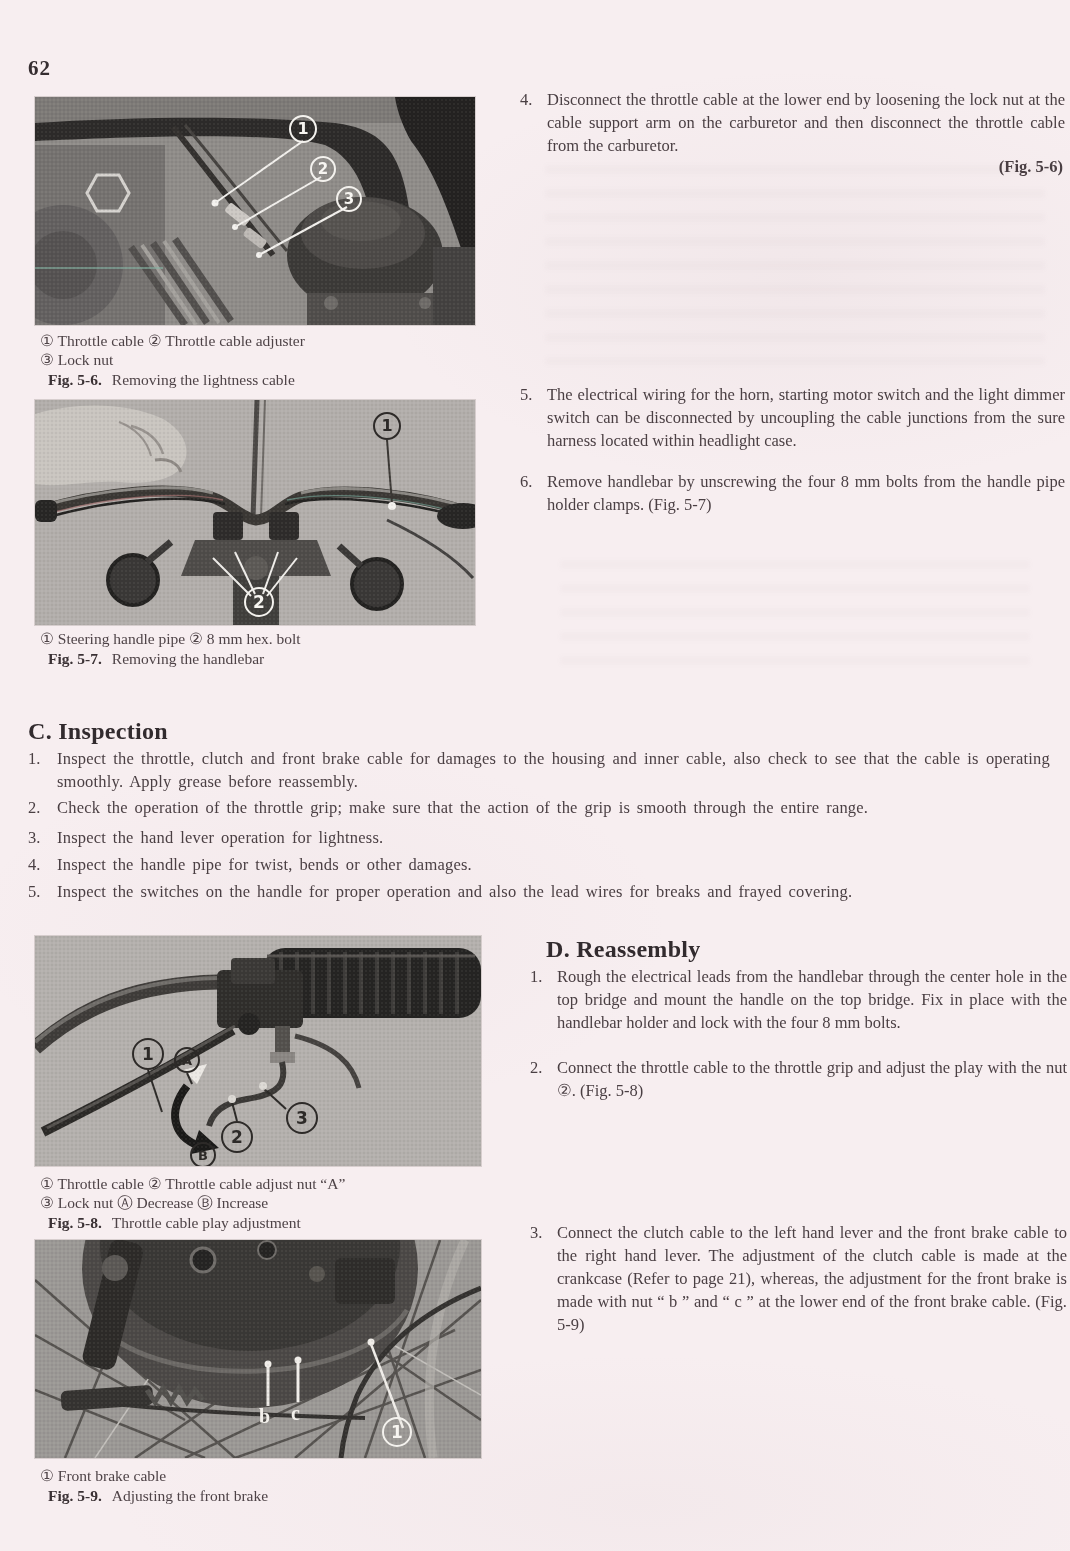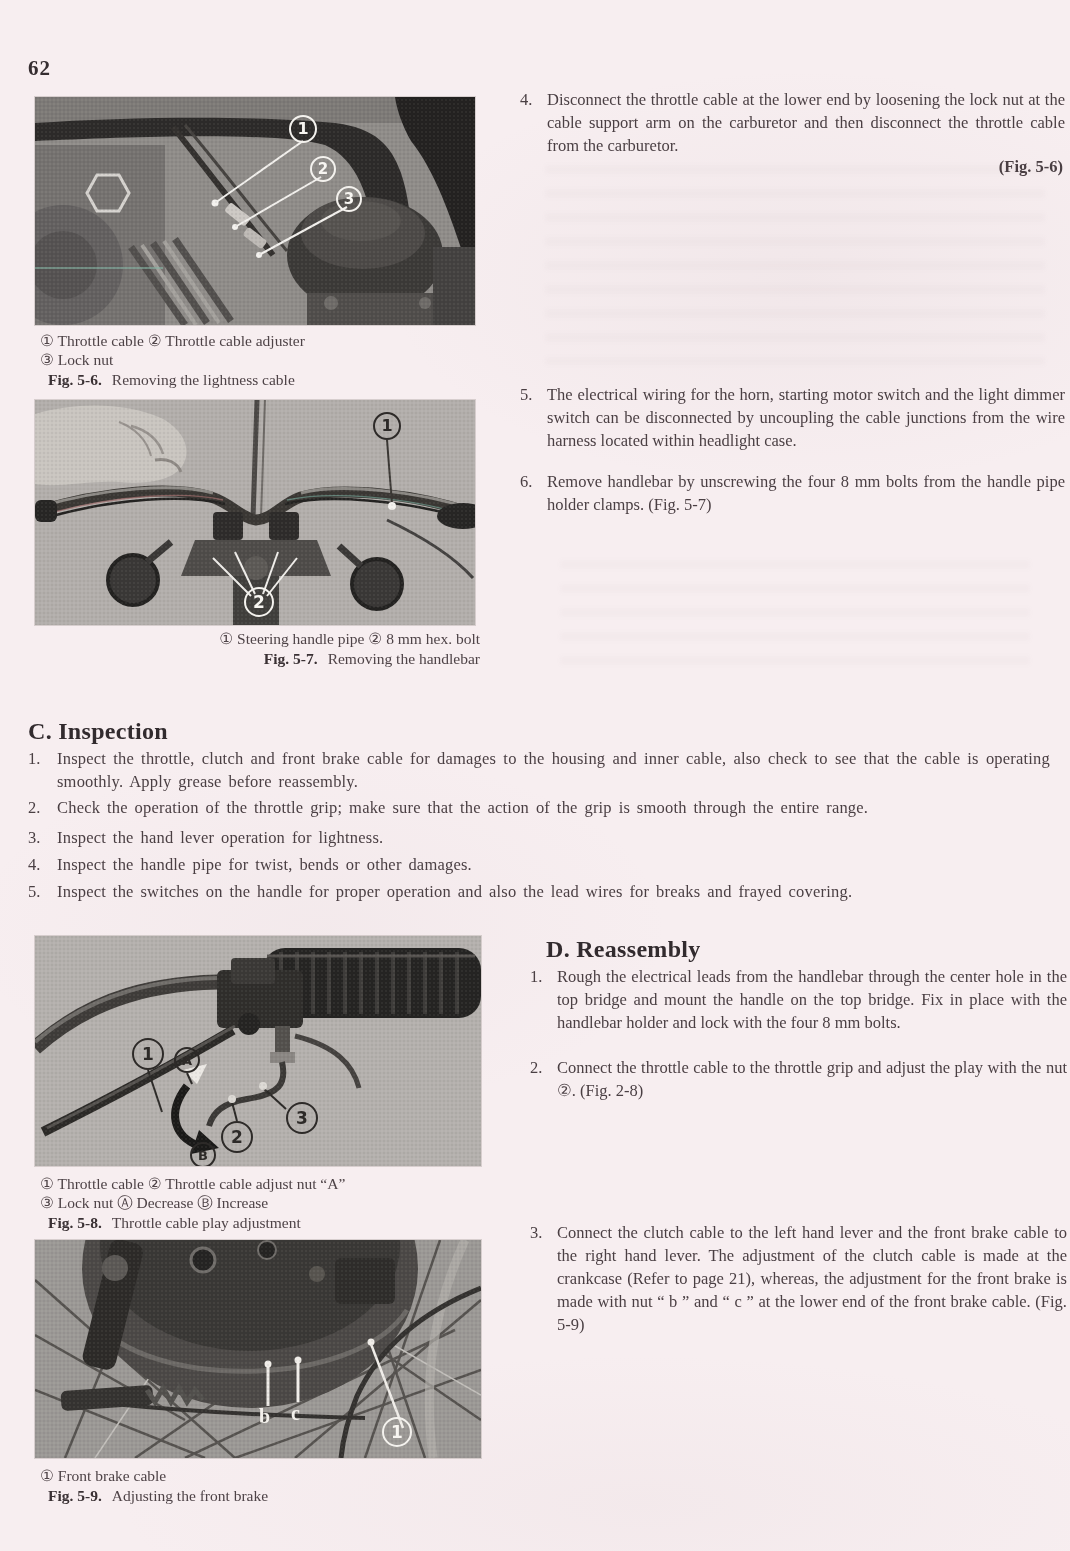--- a/index.html
+++ b/index.html
@@ -158,36 +158,36 @@
         <line x1="216" y1="196" x2="178" y2="158"></line>
         <line x1="220" y1="194" x2="200" y2="152"></line>
         <line x1="228" y1="194" x2="243" y2="152"></line>
         <line x1="232" y1="196" x2="262" y2="158"></line>
       </g>
       <rect width="440" height="225" fill="url(#ht2)"></rect>
     </svg>
     <div class="co co-dark" style="left:338px;top:12px;width:28px;height:28px;font-size:16px;">1</div>
     <div class="co co-light" style="left:209px;top:187px;width:30px;height:30px;font-size:17px;">2</div>
   </figure>
-  <div class="caption" style="left:40px;top:629px;width:440px;text-align:right;">
+  <div class="caption" style="left:40px;top:629px;width:440px;">
     <div>① Steering handle pipe   ② 8 mm hex. bolt</div>
     <div class="cap-fig">
       <span class="cap-label">Fig. 5-7.</span><span class="cap-title">Removing the handlebar</span>
     </div>
   </div>
 
   <div class="step" style="left:520px;top:88px;width:545px;">
     <span class="num">4.</span>
     <span class="txt">Disconnect the throttle cable at the lower end by loosening the lock nut at the cable support arm on the carburetor and then disconnect the throttle cable from the carburetor.</span>
   </div>
   <div class="figref" style="left:520px;top:157px;width:543px;">(Fig. 5-6)</div>
 
   <div class="step" style="left:520px;top:383px;width:545px;">
     <span class="num">5.</span>
-    <span class="txt">The electrical wiring for the horn, starting motor switch and the light dimmer switch can be disconnected by uncoupling the cable junctions from the wire harness located within headlight case.</span>
+    <span class="txt">The electrical wiring for the horn, starting motor switch and the light dimmer switch can be disconnected by uncoupling the cable junctions from the sure harness located within headlight case.</span>
   </div>
   <div class="step" style="left:520px;top:470px;width:545px;">
     <span class="num">6.</span>
     <span class="txt">Remove handlebar by unscrewing the four 8 mm bolts from the handle pipe holder clamps.  (Fig. 5-7)</span>
   </div>
 
   <div class="sect-head" style="left:28px;top:718px;">C. Inspection</div>
   <div class="step c-item" style="left:28px;top:747px;">
     <span class="num">1.</span>
     <span class="txt">Inspect the throttle, clutch and front brake cable for damages to the housing and inner cable, also check to see that the cable is operating smoothly.  Apply grease before reassembly.</span>
@@ -272,21 +272,21 @@
     </div>
   </div>
 
   <div class="sect-head" style="left:510px;top:936px;margin-left:36px;">D. Reassembly</div>
   <div class="step d-item" style="left:530px;top:965px;">
     <span class="num">1.</span>
     <span class="txt">Rough the electrical leads from the handlebar through the center hole in the top bridge and mount the handle on the top bridge.  Fix in place with the handlebar holder and lock with the four 8 mm bolts.</span>
   </div>
   <div class="step d-item" style="left:530px;top:1056px;">
     <span class="num">2.</span>
-    <span class="txt">Connect the throttle cable to the throttle grip and adjust the play with the nut ②.  (Fig. 2-8)</span>
+    <span class="txt">Connect the throttle cable to the throttle grip and adjust the play with the nut ②.  (Fig. 5-8)</span>
   </div>
   <div class="step d-item" style="left:530px;top:1221px;">
     <span class="num">3.</span>
     <span class="txt">Connect the clutch cable to the left hand lever and the front brake cable to the right hand lever.  The adjustment of the clutch cable is made at the crankcase (Refer to page 21), whereas, the adjustment for the front brake is made with nut “ b ” and “ c ” at the lower end of the front brake cable.  (Fig. 5-9)</span>
   </div>
 
   <figure class="photo" id="ph4" style="margin:0">
     <svg width="446" height="218" viewBox="0 0 446 218">
       <defs>
         <pattern id="ht4" width="4" height="4" patternUnits="userSpaceOnUse">

